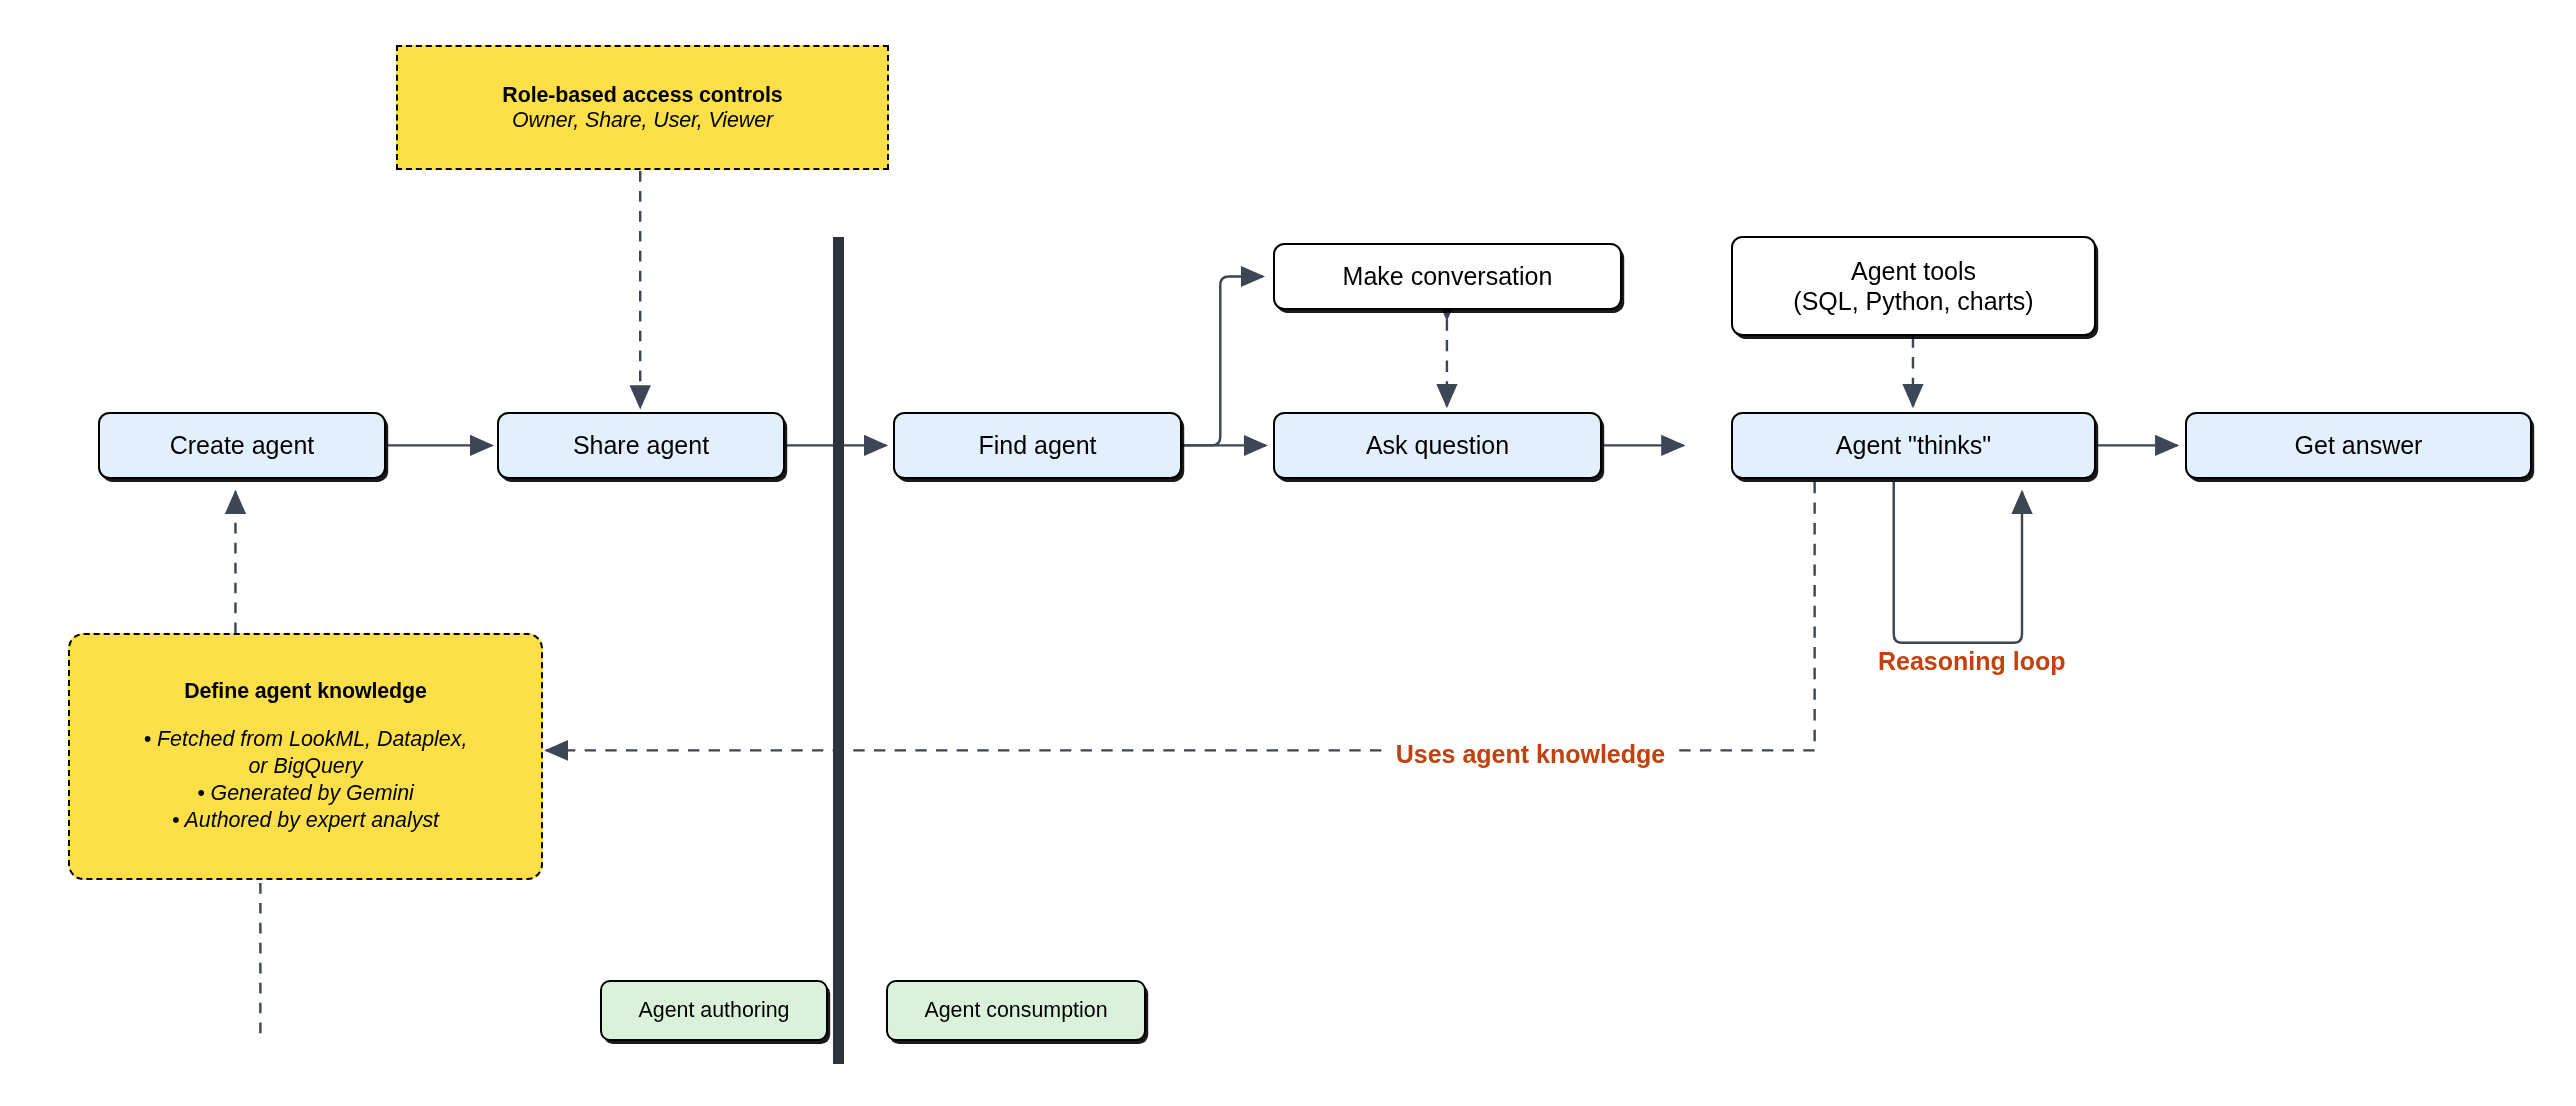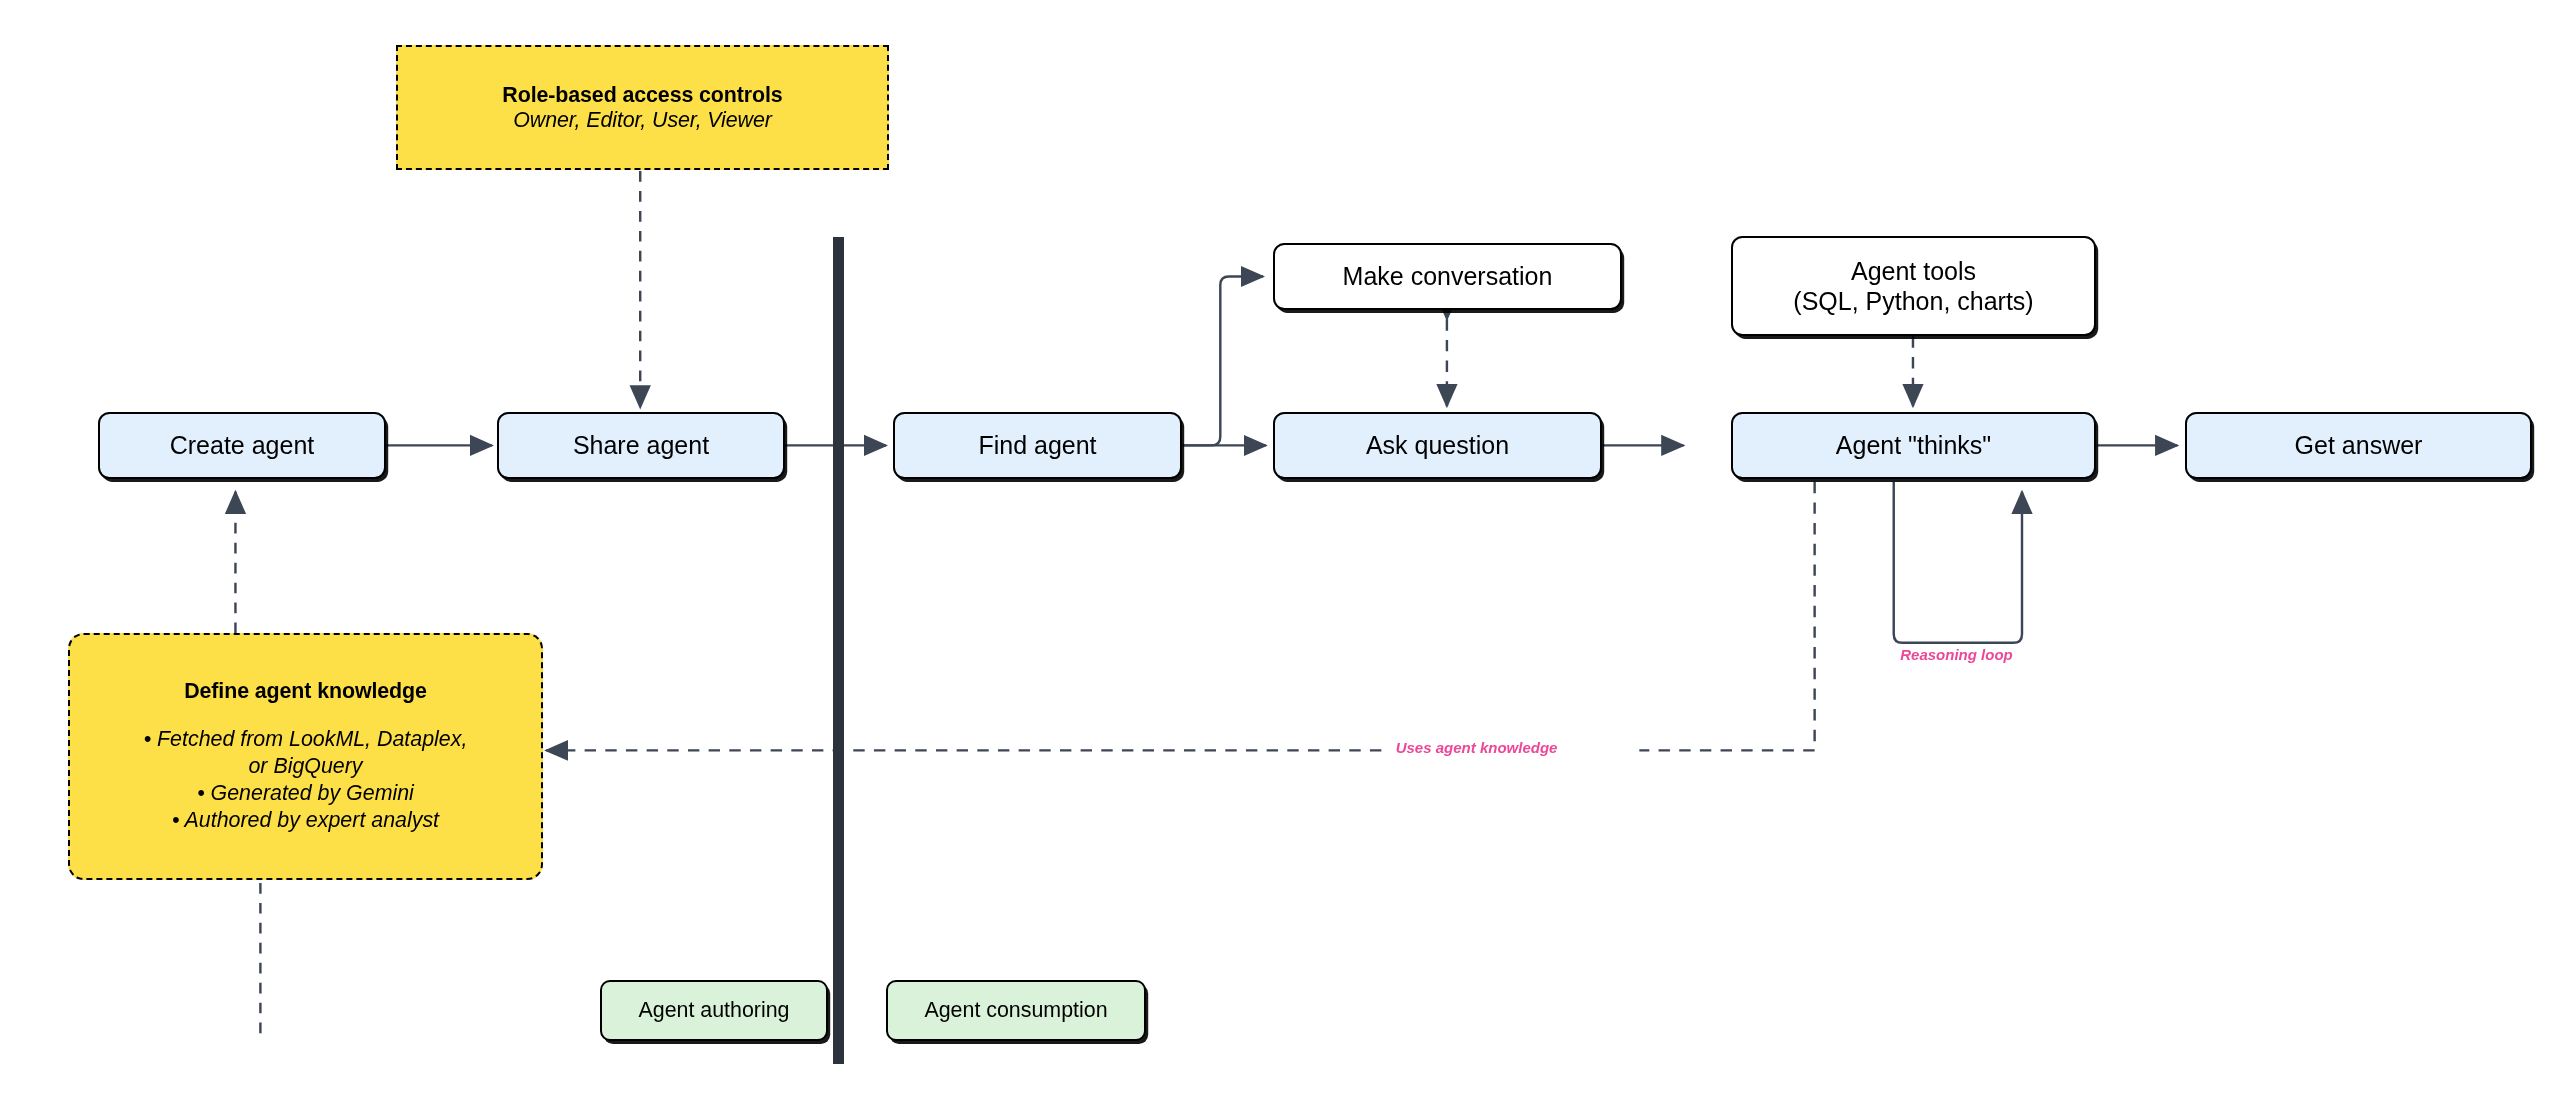--- a/index.html
+++ b/index.html
@@ -78,28 +78,27 @@
   .note-list li { margin: 0; }
 
   .divider {
     position: absolute;
     background: #2c333d;
   }
 
   .edge-label {
     position: absolute;
     font-weight: bold;
-    font-size: 15px;
-    color: #ec4899;
+    font-size: 25px;
+    color: #c2410c;
     background: #ffffff;
     padding: 0 5.7px;
     white-space: nowrap;
     text-align: center;
     line-height: 1.3;
-    font-style: italic;
   }
 </style>
 </head>
 <body>
 
 <div id="canvas">
 
   <svg class="layer" viewBox="0 0 3614 1552" xmlns="http://www.w3.org/2000/svg">
     <defs>
       <marker id="arrow" markerWidth="12" markerHeight="12" refX="9.2" refY="5" orient="auto" markerUnits="strokeWidth">
@@ -136,21 +135,21 @@
       <path d="M365,1450 L365,1190 Q365,1180 355,1180 L340,1180 Q330,1180 330,1170 L330,690" stroke-dasharray="15 13" marker-end="url(#arrowDash)"></path>
 
       <path d="M898,240 L898,572" stroke-dasharray="15 13" marker-end="url(#arrowDash)"></path>
     </g>
   </svg>
 
   <div class="divider" style="left:833px; top:237px; width:10.7px; height:827px;"></div>
 
   <div class="note sharp" style="left:396px; top:45px; width:493px; height:125px;">
     <div class="note-title">Role-based access controls</div>
-    <div class="note-line">Owner, Editor, User, Viewer</div>
+    <div class="note-line">Owner, Share, User, Viewer</div>
   </div>
 
   <div class="note round" style="left:68px; top:633px; width:475px; height:247px; padding:13px 15.7px;">
     <div class="note-title" style="margin-bottom:22px;">Define agent knowledge</div>
     <ul class="note-list">
       <li>• Fetched from LookML, Dataplex,</li>
       <li>or BigQuery</li>
       <li>• Generated by Gemini</li>
       <li>• Authored by expert analyst</li>
     </ul>

